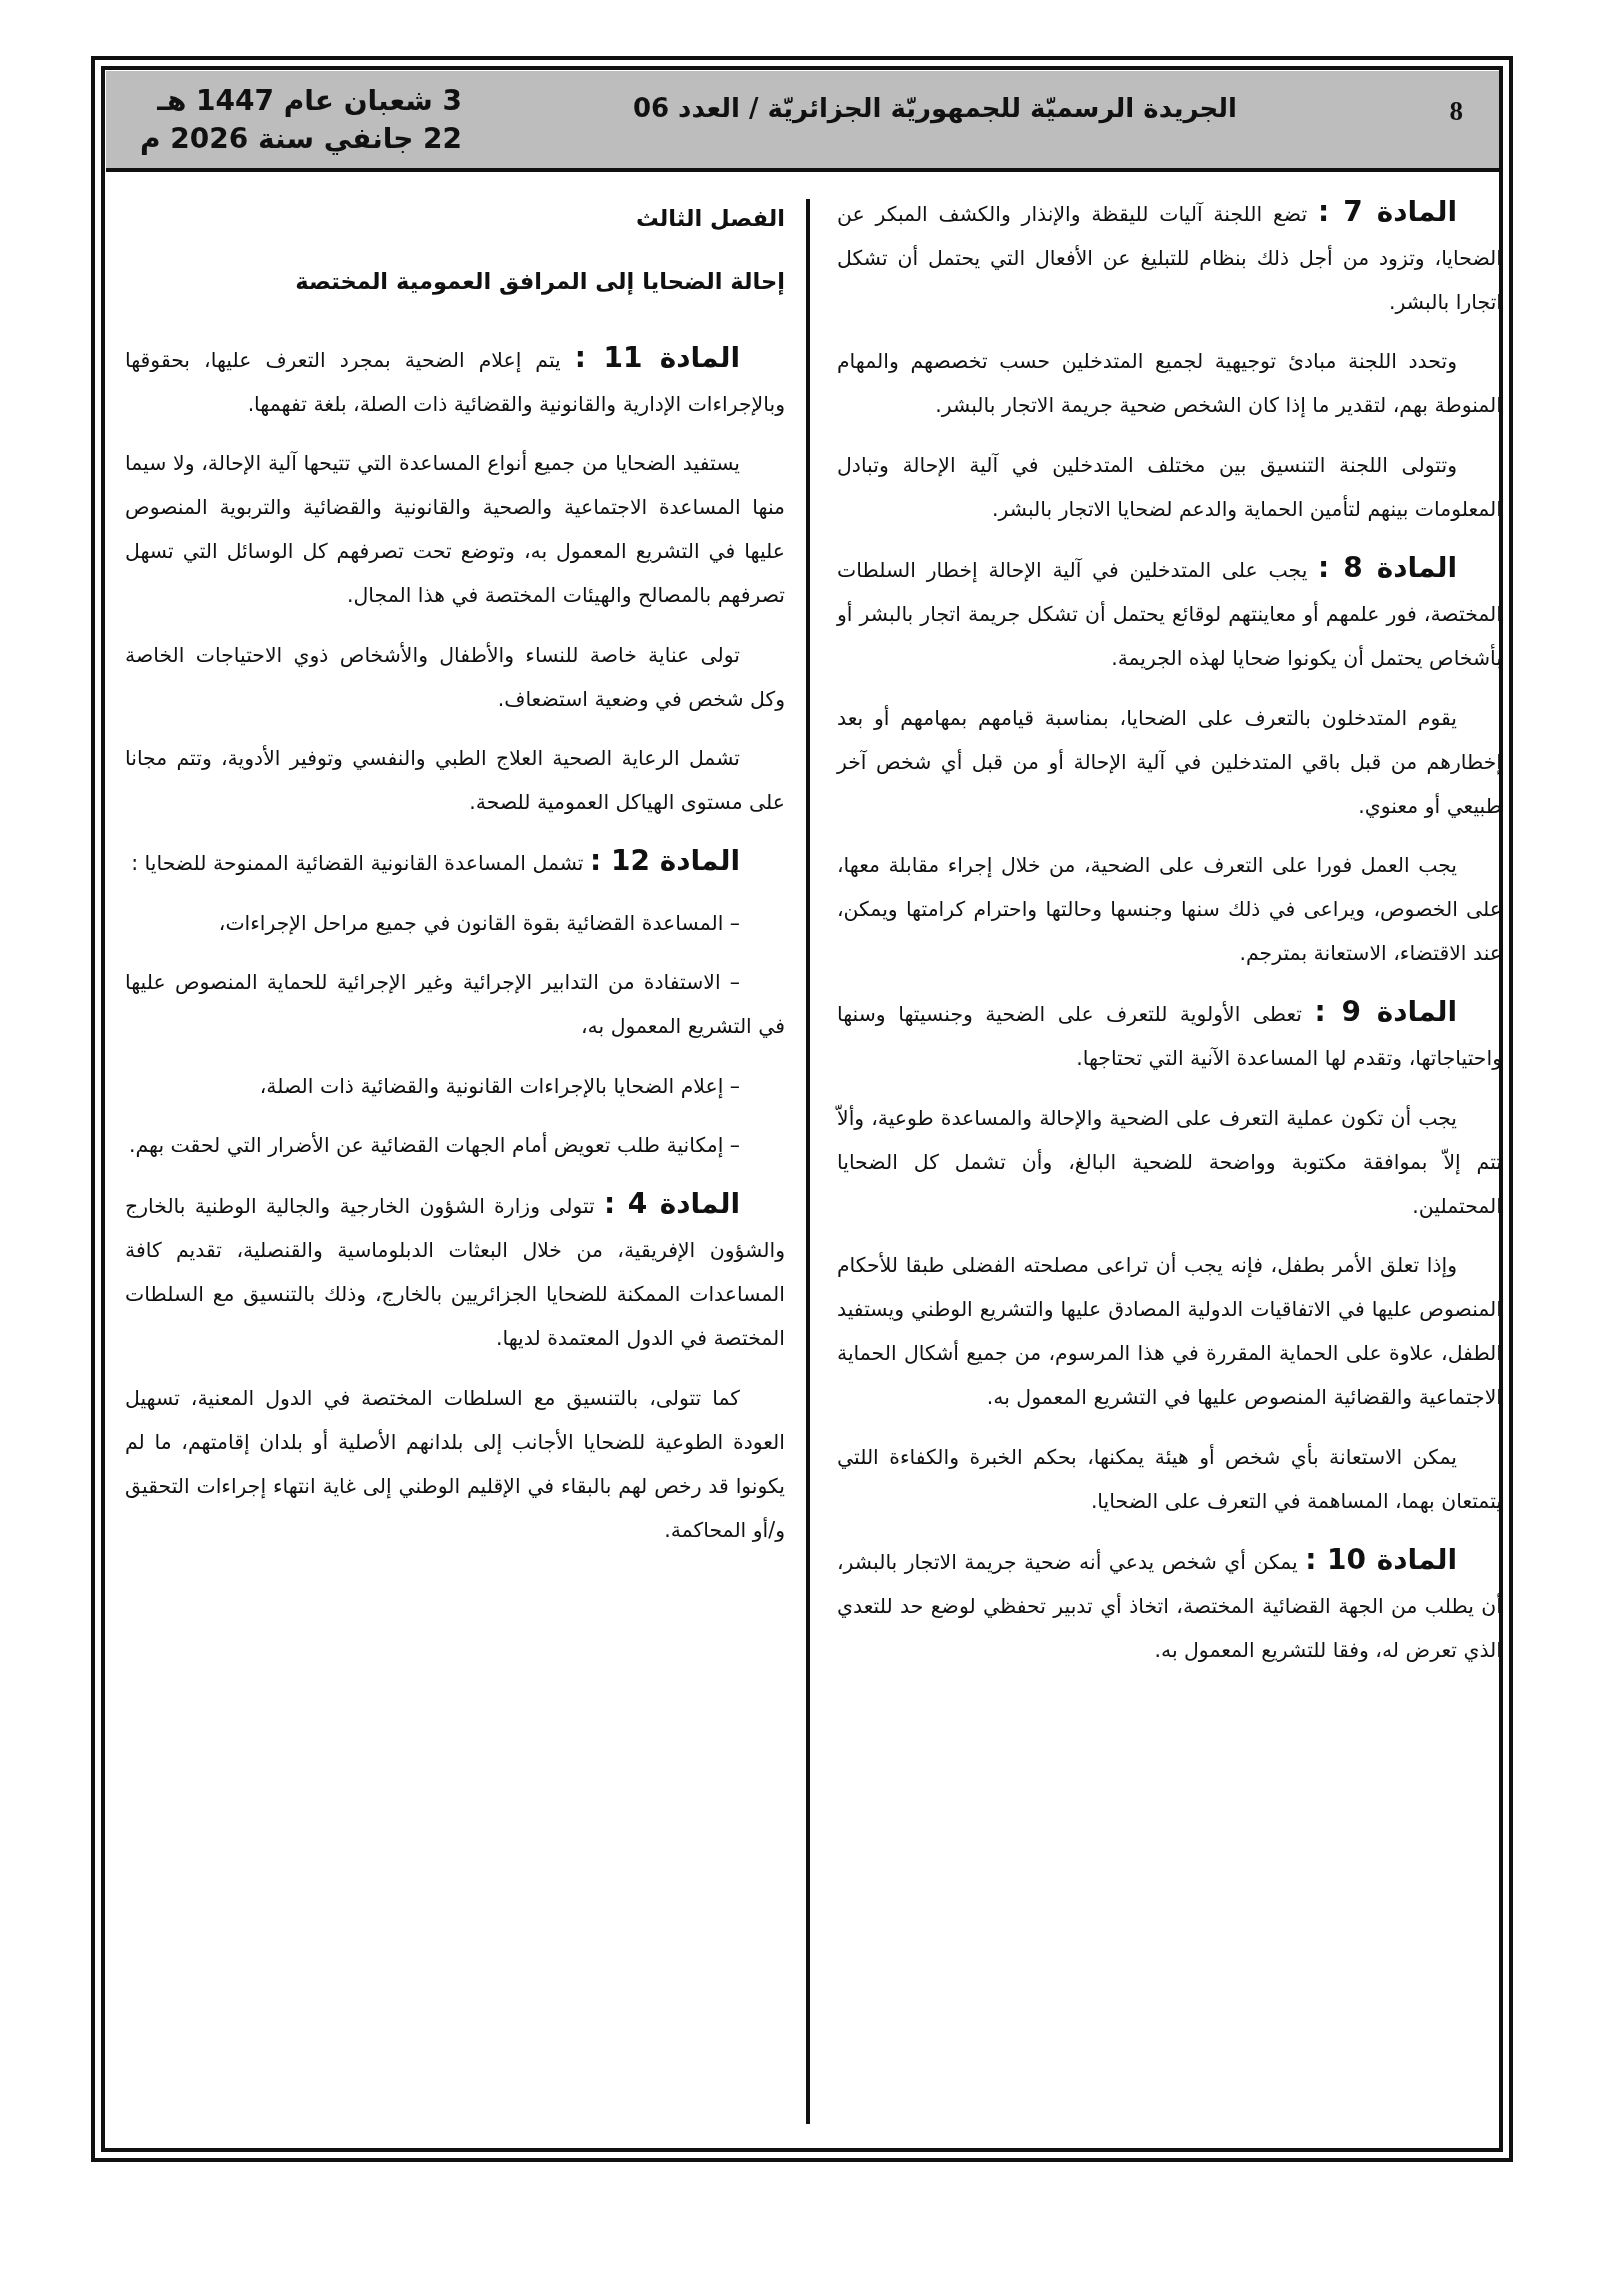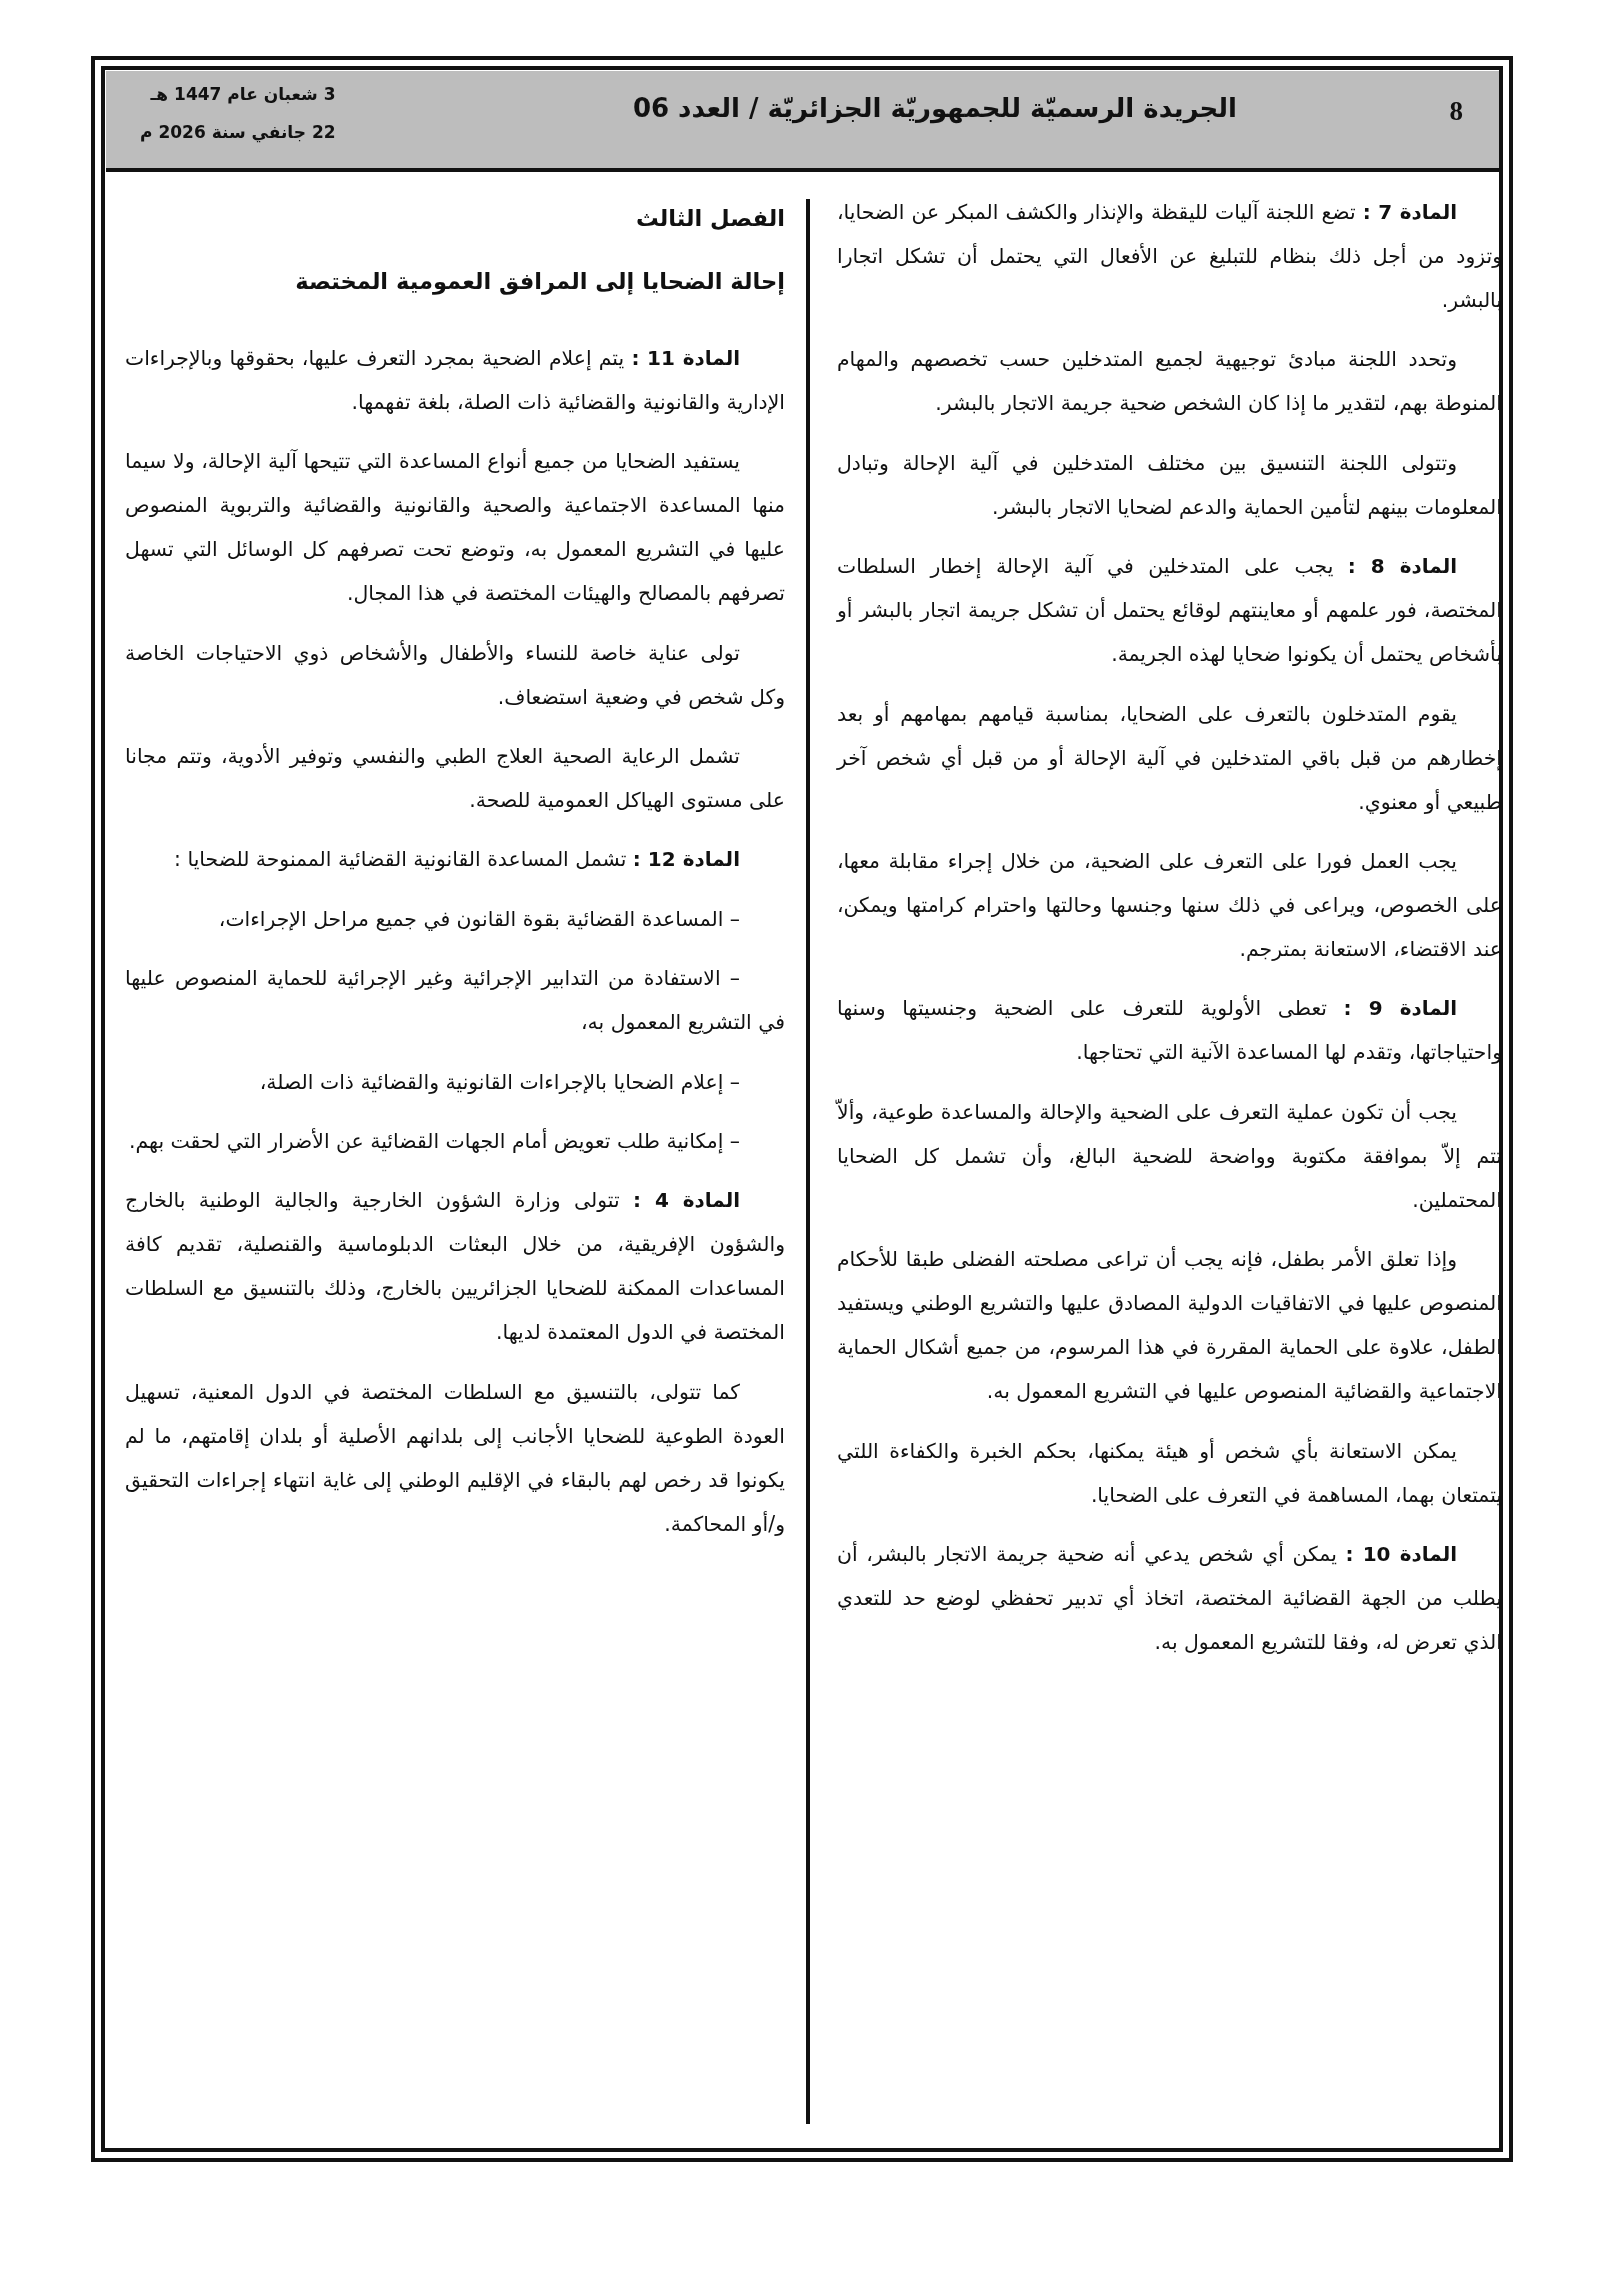--- a/index.html
+++ b/index.html
@@ -10,34 +10,34 @@
                  border: 4.5px solid #111; box-sizing: border-box; }
   .frame-inner { position: absolute; left: 101px; top: 66px; width: 1402px; height: 2086px;
                  border: 4.5px solid #111; box-sizing: border-box; }
 
   .header { position: absolute; left: 106px; top: 71px; width: 1393px; height: 101px;
             background: #bdbdbd; border-bottom: 4.5px solid #111; box-sizing: border-box; direction: rtl; }
   .header .page-num { position: absolute; right: 36px; top: 25px; font-family: "Liberation Serif", serif;
             font-weight: bold; font-size: 27px; }
   .header .title { position: absolute; right: 262px; top: 22px; font-weight: bold; font-size: 26px;
             font-family: "DejaVu Sans", sans-serif; white-space: nowrap; }
-  .header .dates { position: absolute; left: 34px; top: 4px; font-weight: bold; font-size: 17px;
+  .header .dates { position: absolute; left: 34px; top: 11px; font-weight: bold; font-size: 28px;
             line-height: 38px; text-align: right; white-space: nowrap; font-family: "DejaVu Sans", sans-serif; }
 
   .divider { position: absolute; left: 806px; top: 199px; width: 3.6px; height: 1925px; background: #111; }
 
   .col { position: absolute; top: 190px; direction: rtl; text-align: justify; font-size: 20.4px;
          line-height: 44px; font-family: "DejaVu Sans", sans-serif; }
   .col-right { left: 837px; width: 665px; }
   .col-left { left: 125px; width: 660px; }
 
   .col p { margin: 0 0 15.4px 0; text-indent: 0; text-align-last: right; }
   .col p.indent { text-indent: 45px; }
   .col p.item { text-indent: 45px; }
-  .art { font-weight: bold; font-size: 20px; }
+  .art { font-weight: bold; font-size: 28px; }
 
   .heading { text-align: right; font-weight: bold; font-size: 22.6px; line-height: 47px; margin: 0; }
   .heading-block { margin-bottom: 31px; }
   .heading-block.first { margin-top: 5.4px; }
 </style>
 </head>
 <body>
 
 <div class="frame-outer"></div>
 <div class="frame-inner"></div>

